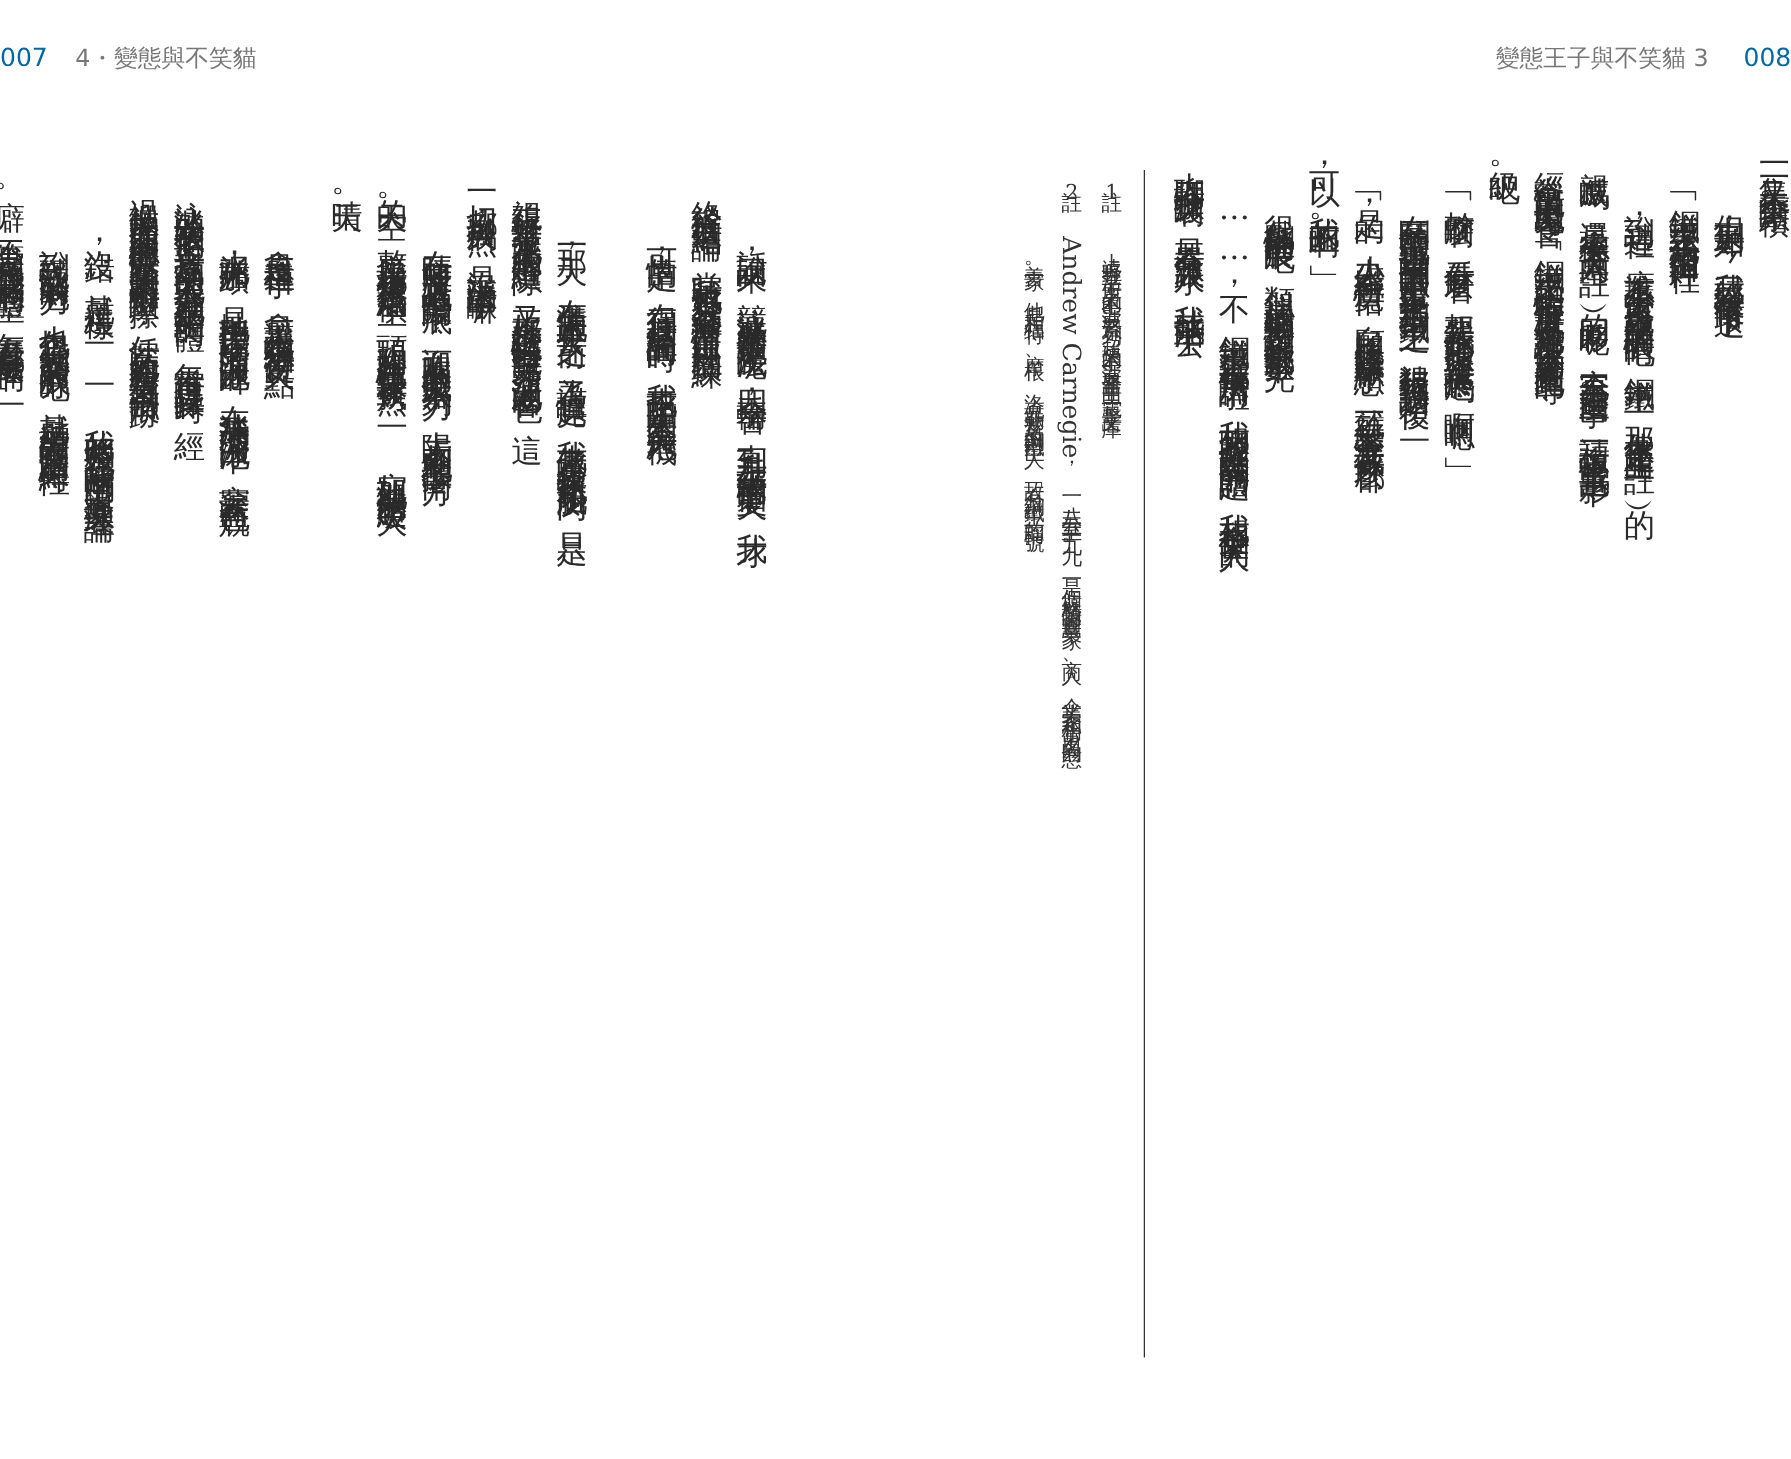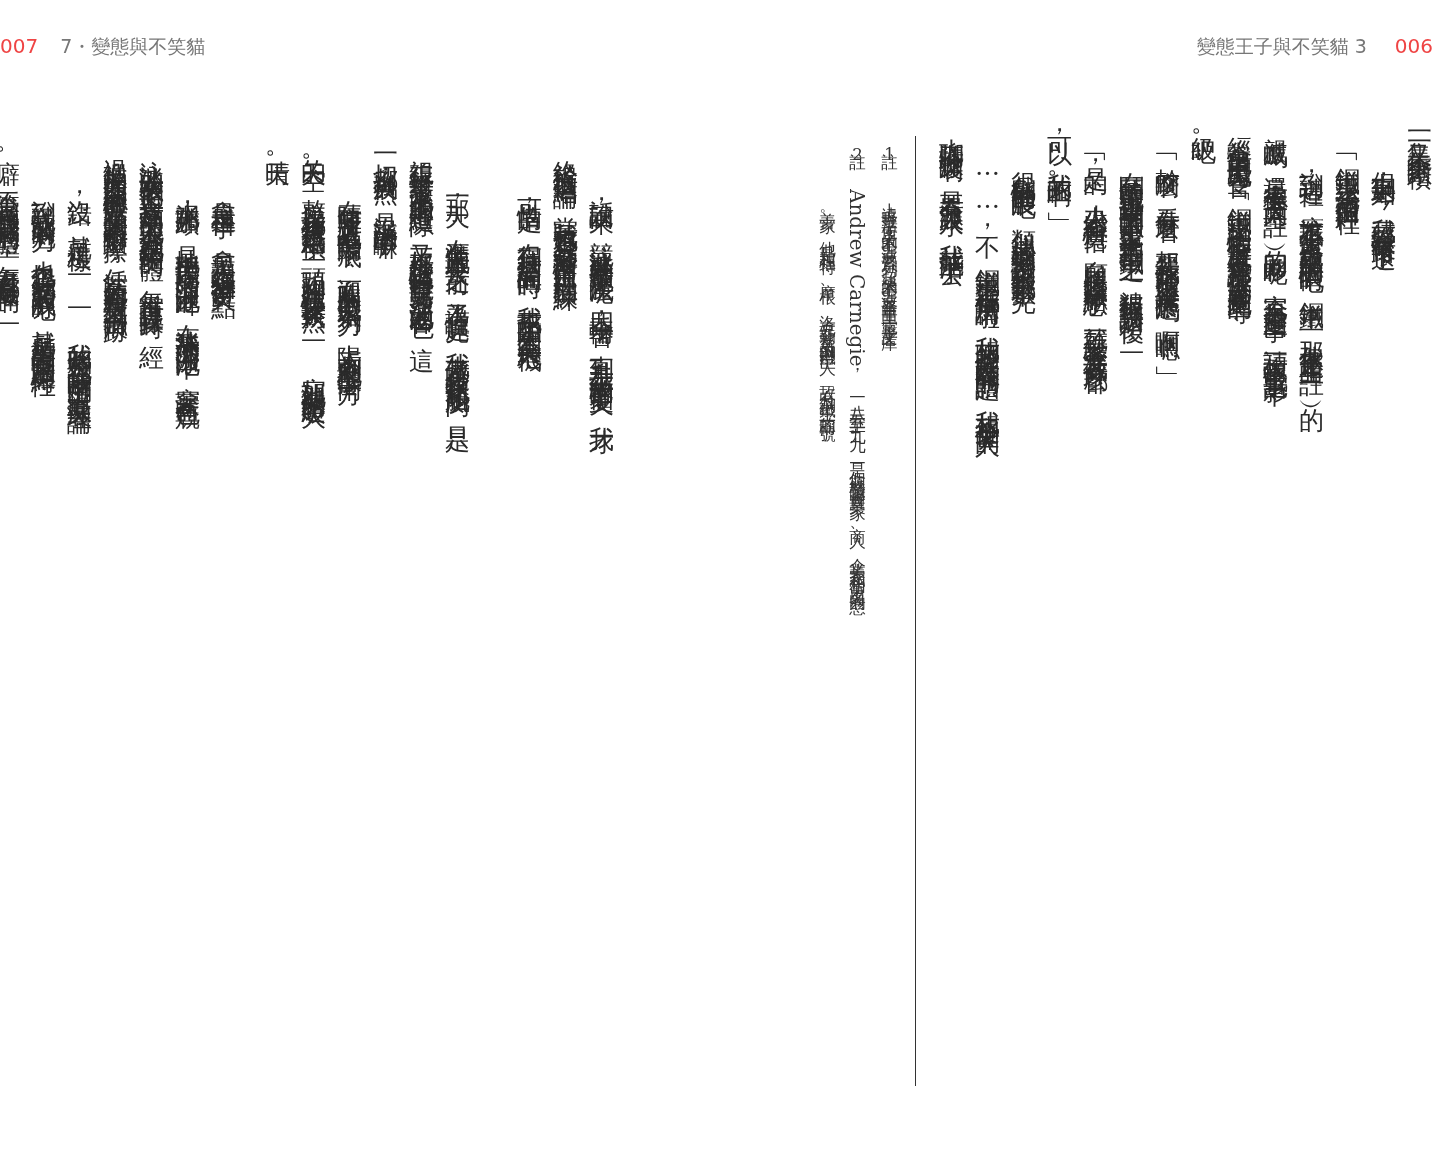--- a/index.html
+++ b/index.html
@@ -1,42 +1,42 @@
 <!DOCTYPE html>
 <html><head>
 <meta charset="utf-8">
 <style>
   html, body { margin: 0; padding: 0; }
   body {
     width: 1433px; height: 1167px; background: #ffffff; position: relative; overflow: hidden;
     font-family: "DejaVu Serif", "Liberation Serif", serif; color: #2a2a2a;
   }
   .header { position: absolute; top: 34px; font-family: "DejaVu Sans", "Liberation Sans", sans-serif; font-size: 19px; color: #777; white-space: nowrap; }
-  .header .num { color: #ef4444; font-size: 20px; }
+  .header .num { color: #0369a1; font-size: 20px; }
   .hdr-left { left: 0; }
   .hdr-left .num { margin-right: 22px; }
   .hdr-right { right: 0; }
   .hdr-right .num { margin-left: 28px; }
   .col {
     position: absolute; writing-mode: vertical-rl; text-orientation: upright;
     font-size: 25px; line-height: 34px; letter-spacing: 3.5px; white-space: nowrap;
   }
   .note { font-size: 16.5px; line-height: 30px; letter-spacing: 4.5px; color: #333; position: absolute; writing-mode: vertical-rl; white-space: nowrap; }
   .note .latin { text-orientation: sideways; letter-spacing: 0; font-size: 20px; }
   .note .ncue { text-orientation: upright; }
   .sep { position: absolute; left: 915px; top: 136px; width: 1px; height: 950px; background: #333; }
 </style>
 </head>
 <body>
 
 <div class="header hdr-left">
-  <span class="num">007</span><span>7・變態與不笑貓</span>
+  <span class="num">007</span><span>4・變態與不笑貓</span>
 </div>
 <div class="header hdr-right">
-  <span>變態王子與不笑貓 3</span><span class="num">006</span>
+  <span>變態王子與不笑貓 3</span><span class="num">008</span>
 </div>
 
 <div id="right-page">
     <div class="col" style="left: 1402px; top: 118px;">一集又一集不斷累積。</div>
     <div class="col" style="left: 1366px; top: 152px;">但事到如今，我已經沒有後路可退了。</div>
     <div class="col" style="left: 1330px; top: 145px;">「鋼鐵之王」統治了整個田徑社。</div>
     <div class="col" style="left: 1294px; top: 152px;">說到這裡，應該有不少人會露出疑惑不解的表情吧。鋼鐵王？那傢伙是歪曲王（註1）的</div>
     <div class="col" style="left: 1258px; top: 118px;">親戚嗎？還是安德魯・卡內基（註2）的同夥呢？完全不是這麼回事。請想像一下戰爭電影中</div>
     <div class="col" style="left: 1222px; top: 118px;">經常會出現的魔鬼司令官，「鋼鐵之王」的恐怖程度大概就是會讓那些傢伙光著腳逃跑的等</div>
     <div class="col" style="left: 1186px; top: 118px;">級吧。</div>

